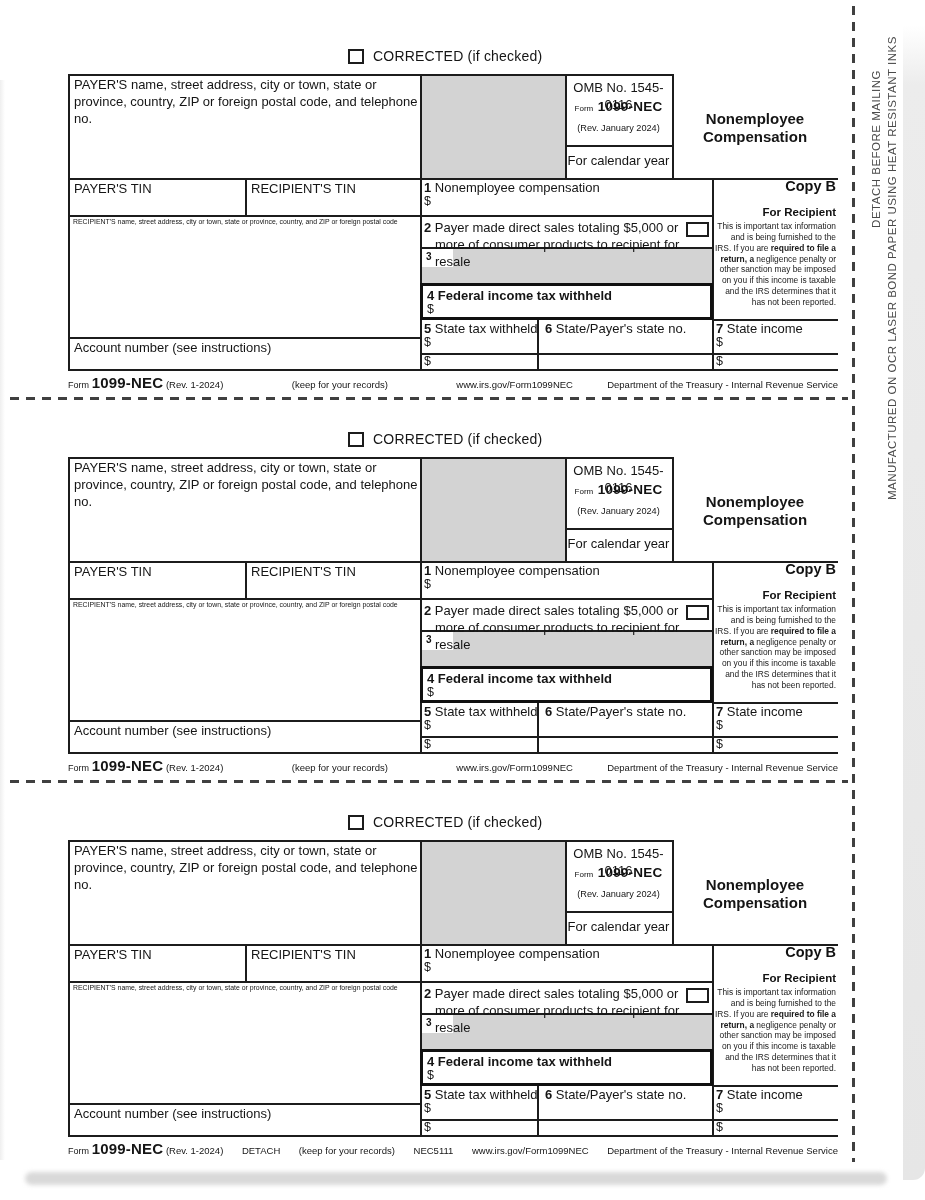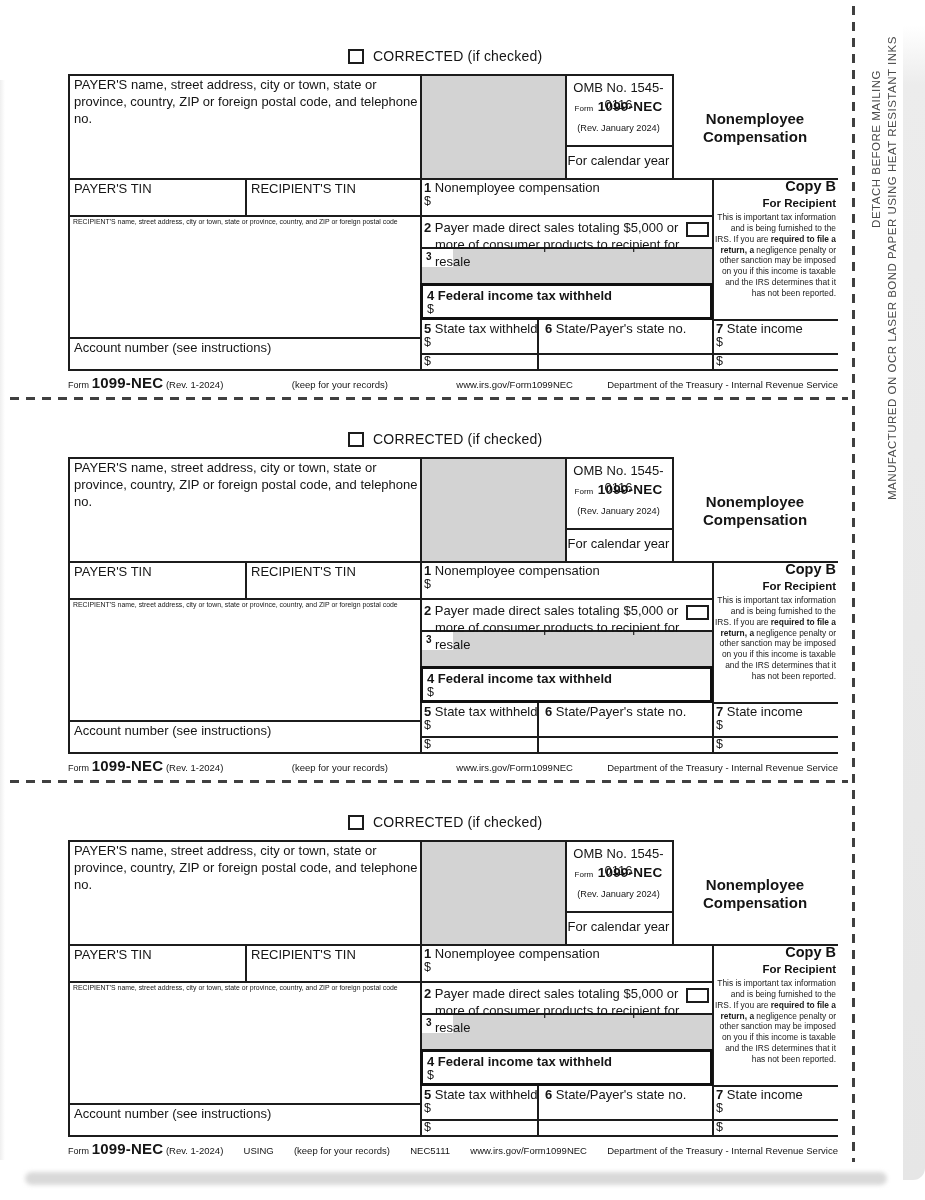--- a/index.html
+++ b/index.html
@@ -27,21 +27,21 @@
   .tiny{font-size:6.9px;white-space:nowrap;}
   .bnum{font-weight:bold;}
   .cur{position:absolute;font-size:12.5px;color:#151515;}
   .hang{padding-left:11px;text-indent:-11px;}
   .omb-col{position:absolute;left:497px;width:107px;text-align:center;}
   .fw{font-size:8px;}
   .fnum{font-size:13.5px;font-weight:bold;letter-spacing:.2px;}
   .title{position:absolute;left:608px;top:36px;width:158px;text-align:center;font-weight:bold;font-size:15px;line-height:1.22;color:#151515;}
   .copyb{position:absolute;left:646px;top:105px;width:122px;text-align:right;}
   .copyb .c1{font-size:14.5px;font-weight:bold;line-height:1.05;}
-  .copyb .c2{font-size:11.5px;font-weight:bold;margin-top:3px;}
+  .copyb .c2{font-size:11.5px;font-weight:bold;margin-top:12px;}
   .copyb .notice{font-size:8.4px;line-height:10.8px;margin-top:3px;color:#1a1a1a;}
   
   .footer{position:absolute;left:68px;top:326px;width:770px;display:flex;justify-content:space-between;align-items:baseline;font-size:9.5px;color:#151515;}
   .footer .f-left{white-space:nowrap;}
   .footer .f-left .fw2{font-size:9px;}
   .footer .f-left .fnum2{font-size:15px;font-weight:bold;letter-spacing:.2px;}
   
   .perf-h{position:absolute;left:10px;width:838px;height:3px;
     background:repeating-linear-gradient(90deg,#404040 0 9px,transparent 9px 16px);}
   .perf-v{position:absolute;left:852px;top:6px;width:3px;height:1156px;
@@ -320,20 +320,20 @@
         <div class="notice"><span>This is important tax information and is being furnished to the IRS. If you are </span><span style="font-weight:bold;">required to file a return, a</span><span> negligence penalty or other sanction may be imposed on you if this income is taxable and the IRS determines that it has not been reported.</span></div>
       </div>
     </div>
 
     <div class="footer">
       <span class="f-left">
         <span class="fw2">Form</span>
         <span class="fnum2">1099-NEC</span>
         <span>(Rev. 1-2024)</span>
       </span>
-      <span>USING</span>
+      <span>DETACH</span>
       <span>(keep for your records)</span>
       <span>NEC5111</span>
       <span>www.irs.gov/Form1099NEC</span>
       <span>Department of the Treasury - Internal Revenue Service</span>
     </div>
   </div>
 </div>
 
 </body></html>

